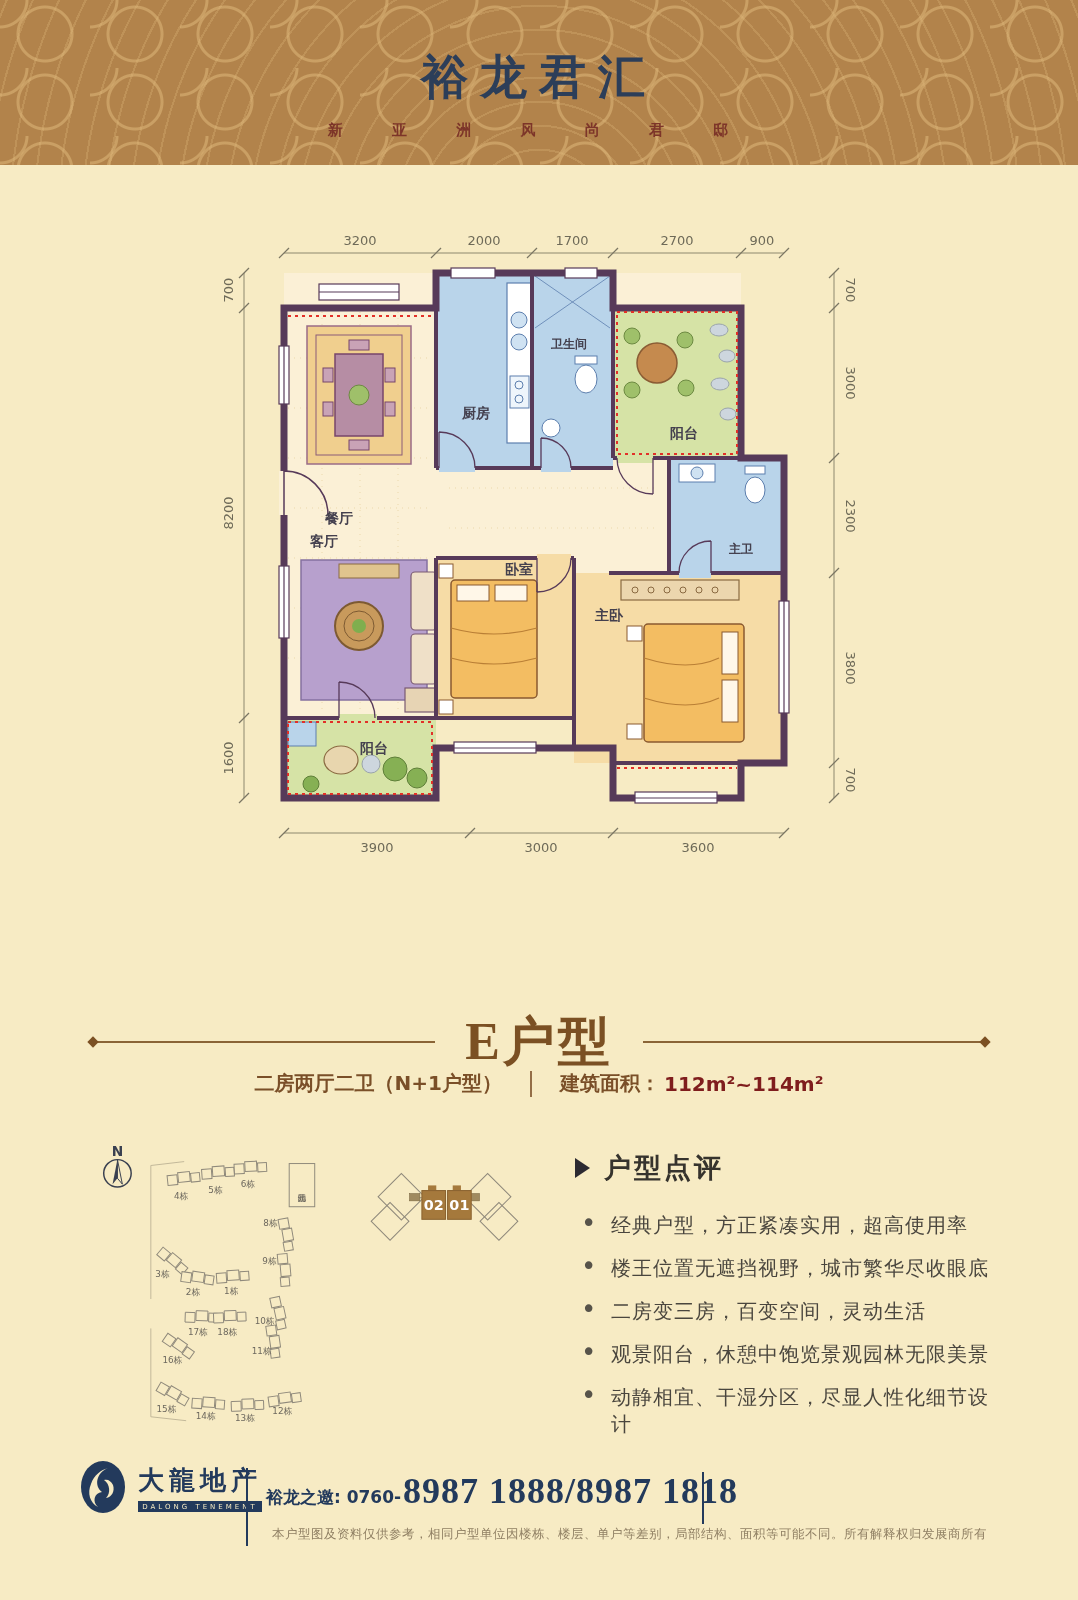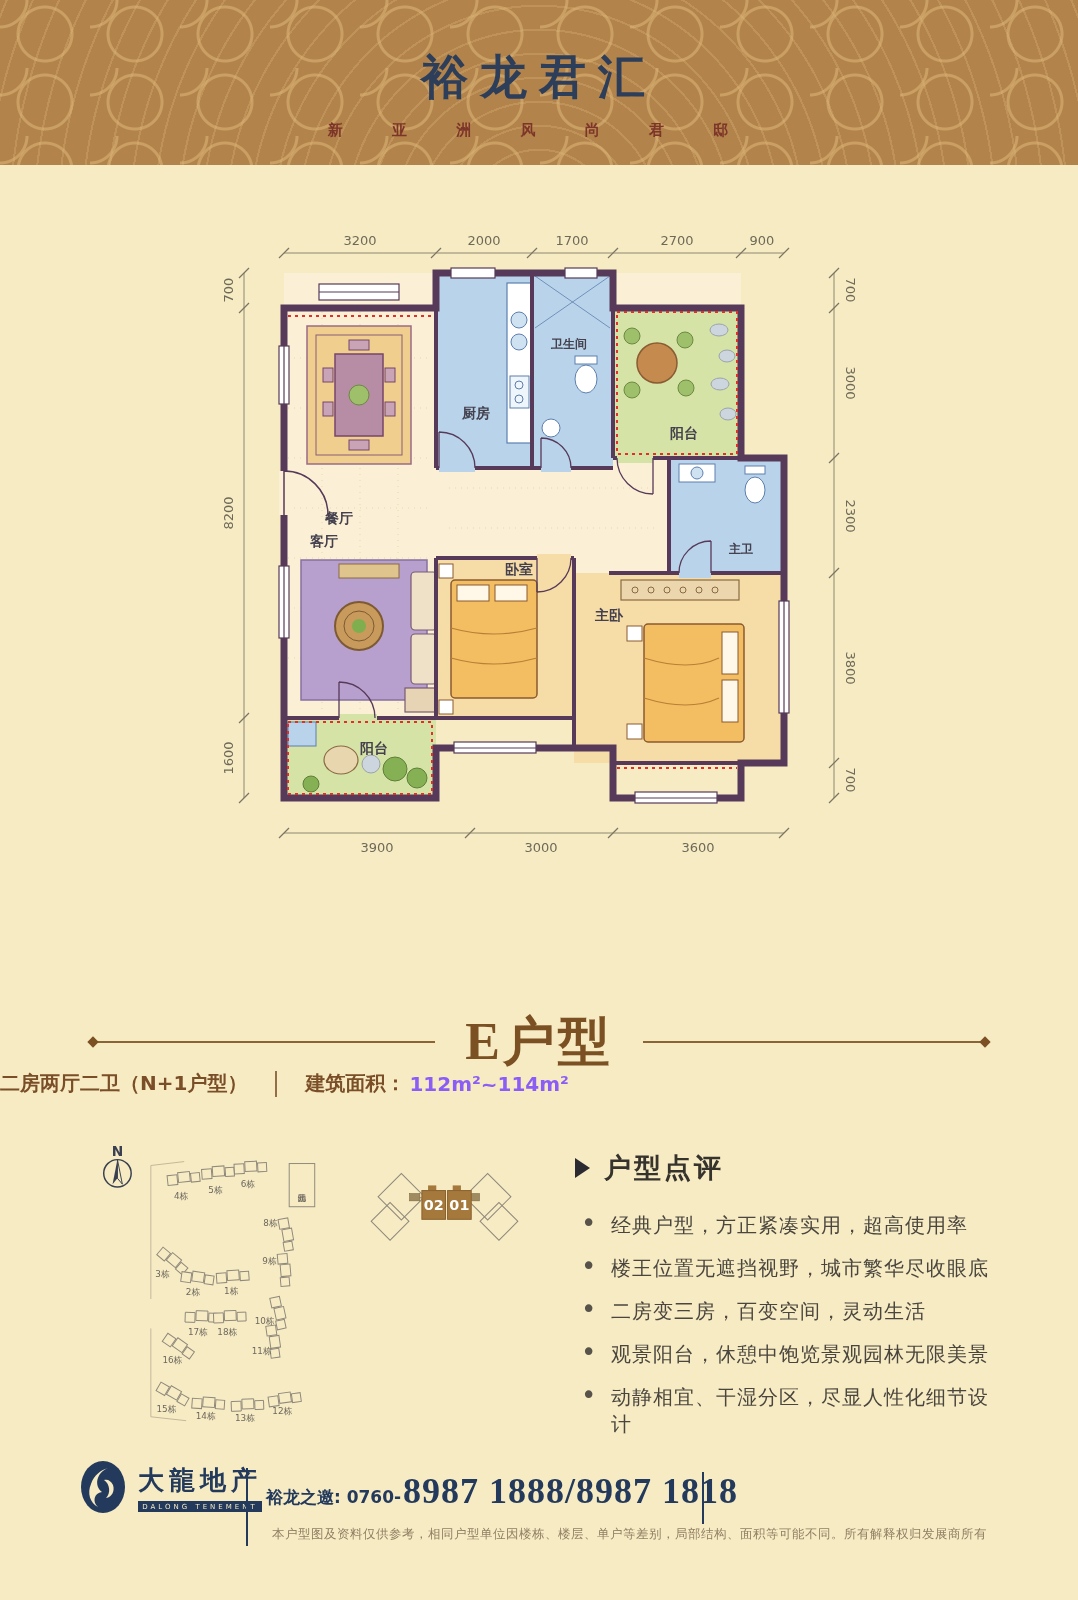--- a/index.html
+++ b/index.html
@@ -39,26 +39,26 @@
     width:900px; display:flex; align-items:center;
   }
   .rule { flex:1; height:2px; background:#8a6436; }
   .rule-diamond { width:8px; height:8px; background:#7b5023; transform:rotate(45deg); }
   .unit-title {
     margin:12px 30px; font-family:"Liberation Serif", serif;
     font-size:52px; font-weight:bold; color:#7b5023; letter-spacing:3px;
   }
   .spec-row {
     position:absolute; top:1070px; left:0; width:100%;
-    display:flex; justify-content:flex-start; align-items:center;
+    display:flex; justify-content:center; align-items:center;
     font-size:20px; color:#7a4f28; font-weight:bold;
   }
   .spec-divider { width:2px; height:26px; background:#7a4f28; margin:0 28px; opacity:.8; }
   .area-label { color:#7a4f28; }
-  .area-value { color:#8b5cf6; font-weight:bold; margin-left:4px; }
+  .area-value { color:#7f1d1d; font-weight:bold; margin-left:4px; }
   
   .site-plan { position:absolute; left:88px; top:1122px; }
   .locator { position:absolute; left:352px; top:1132px; }
   .review { position:absolute; left:575px; top:1150px; width:430px; }
   .review-head { display:flex; align-items:center; margin-bottom:26px; }
   .tri {
     width:0; height:0; border-left:15px solid #2c2a31;
     border-top:10px solid transparent; border-bottom:10px solid transparent;
     margin-right:14px;
   }

